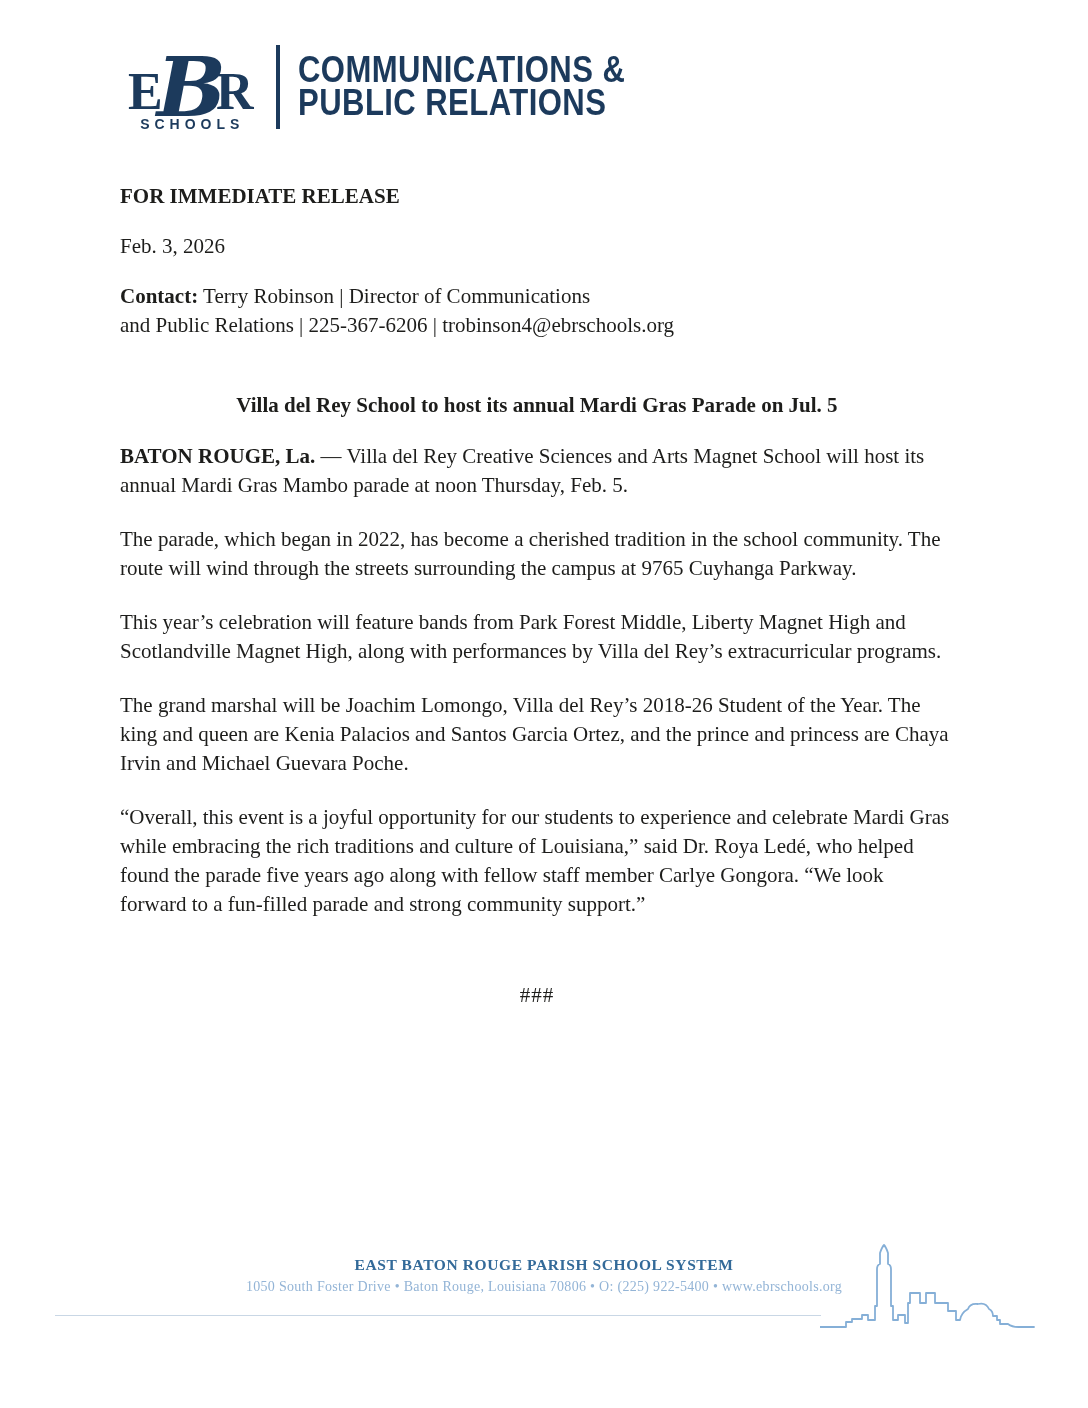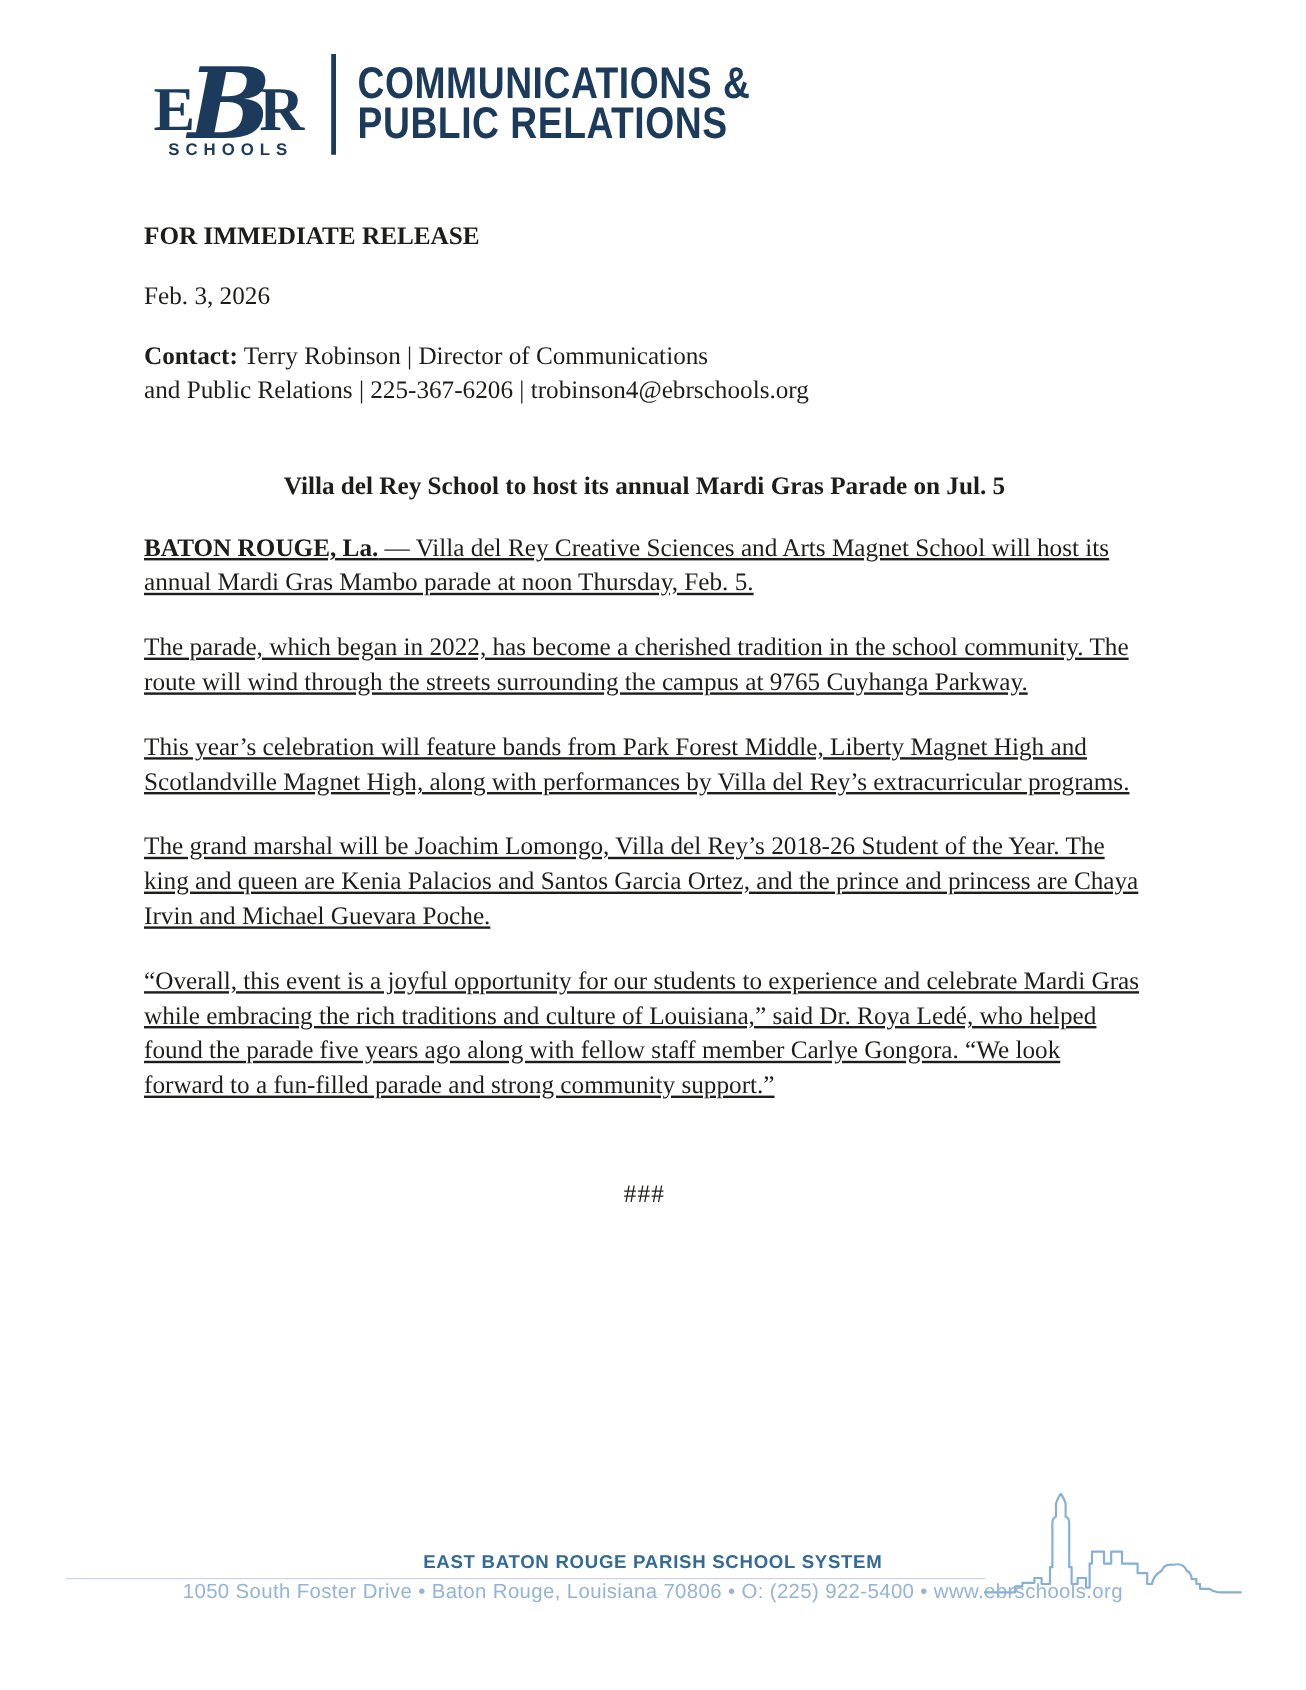--- a/index.html
+++ b/index.html
@@ -24,30 +24,30 @@
   .ebr-schools { font-family: "Liberation Sans", sans-serif; font-weight: 700; font-size: 14px; letter-spacing: 5px; color: var(--navy); margin-top: 0; text-indent: 3px; }
   .lh-divider { width: 4px; height: 84px; background: var(--navy); margin: 0 18px 0 6px; }
   .dept-name { color: var(--navy); font-family: "Liberation Sans", sans-serif; font-weight: 700; font-size: 37px; line-height: 0.88; letter-spacing: 0.5px; transform: scaleX(0.84); transform-origin: left center; white-space: nowrap; }
 
   
   .body-col { position: absolute; left: 120px; top: 182px; width: 834px; color: var(--ink); font-size: 21px; line-height: 29px; }
   .release-label { font-weight: 700; margin-bottom: 21px; }
   .release-date { font-weight: 400; margin-bottom: 21px; }
   .contact { margin-bottom: 0; }
   .headline { font-weight: 700; text-align: center; margin-top: 51px; margin-bottom: 22px; }
-  p.body-par { margin: 0 0 25px 0; text-decoration: underline; }
+  p.body-par { margin: 0 0 25px 0; }
   .bold { font-weight: 700; }
   .end-mark { text-align: center; margin-top: 62px; letter-spacing: 1px; }
 
   
   .footer-rule { position: absolute; left: 55px; top: 1315px; width: 766px; height: 0; border-top: 1.5px solid var(--rule); }
   .skyline { position: absolute; left: 820px; top: 1231px; width: 225px; height: 100px; }
-  .footer-text { position: absolute; left: 0; top: 1294px; width: 1088px; text-align: center; font-family: Liberation Sans, sans-serif; }
+  .footer-text { position: absolute; left: 0; top: 1256px; width: 1088px; text-align: center; font-family: Liberation Serif, serif; }
   .footer-title { color: var(--footer-title); font-size: 15.5px; font-weight: 600; letter-spacing: 0.6px; margin-bottom: 5px; }
-  .footer-addr { color: var(--footer-addr); font-size: 17px; letter-spacing: 0.3px; }
+  .footer-addr { color: var(--footer-addr); font-size: 14px; letter-spacing: 0.3px; }
 </style>
 </head>
 <body>
 
 <div class="page">
 
   <div class="letterhead">
     <div class="ebr-mark">
       <div class="ebr-letters">
         <span class="ebr-e">E</span>

